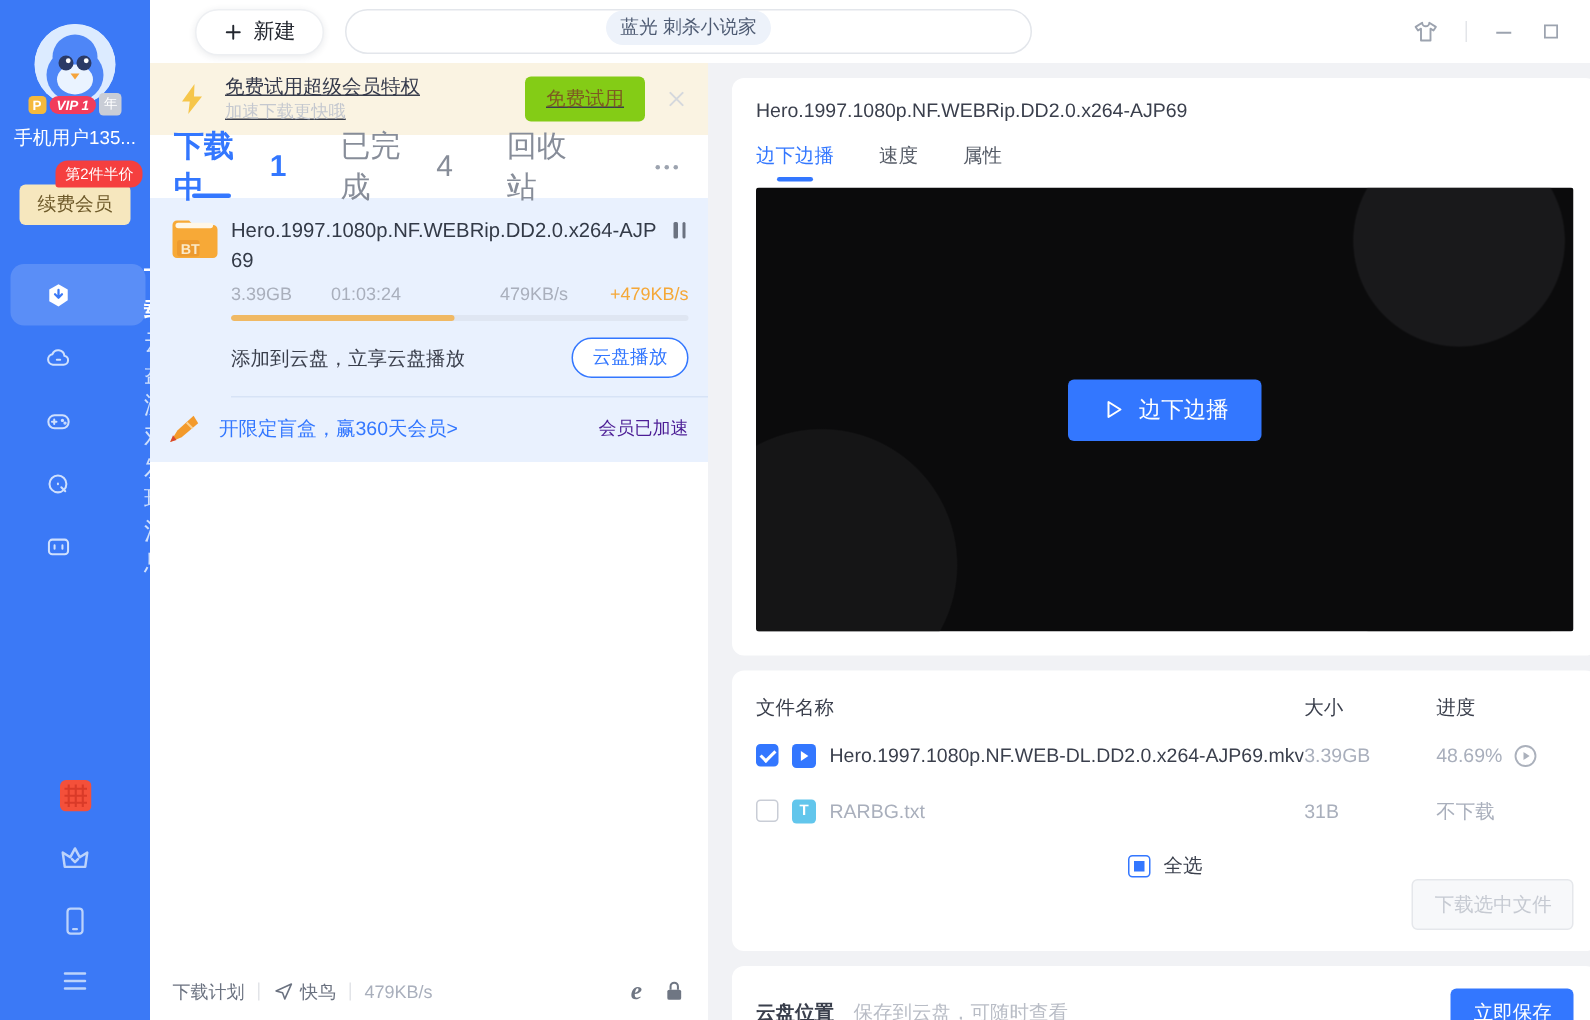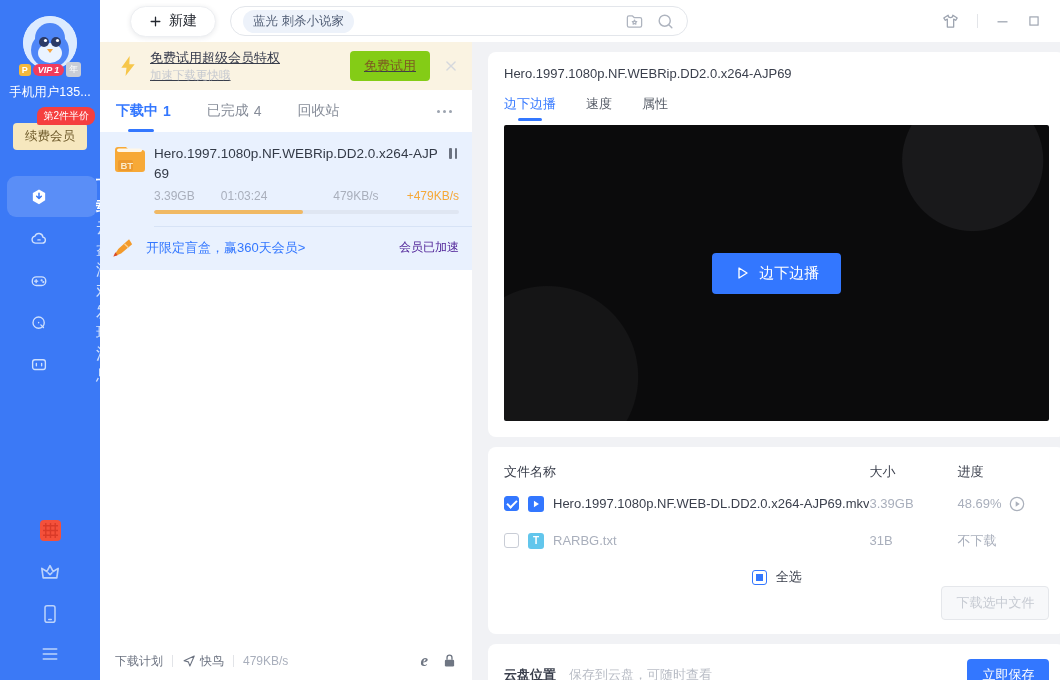--- a/index.html
+++ b/index.html
@@ -25,40 +25,40 @@
   .nav-badge { min-width:15px; height:15px; background:#F4503A; border-radius:8px; color:#fff; font-size:10px; font-weight:normal; display:flex; align-items:center; justify-content:center; padding:0 3px; margin-left:1px; }
   .msg-badge { width:14px; height:14px; background:#FA7B47; border-radius:50%; display:flex; align-items:center; justify-content:center; gap:1.5px; margin-left:2px; }
   .msg-badge i { width:2px; height:2px; border-radius:50%; background:#fff; }
   .side-bottom { margin-top:auto; margin-bottom:18px; display:flex; flex-direction:column; align-items:center; gap:21px; }
   .side-bottom > div { cursor:pointer; }
 
   
   .main { flex:1; display:flex; flex-direction:column; }
   .topbar { height:42px; background:#fff; display:flex; align-items:center; padding:0 14px 0 30px; flex-shrink:0; }
   .new-btn { display:flex; align-items:center; gap:7px; background:#fff; border:1px solid #EDEFF2; box-shadow:0 1px 5px rgba(40,50,70,.10); border-radius:16px; height:31px; padding:0 18px; font-size:14px; color:#23272F; cursor:pointer; }
-  .search { width:458px; height:30px; border:1px solid #E3E6EB; border-radius:16px; margin-left:14px; display:flex; align-items:center; padding:0 12px; gap:10px; cursor:text; }
+  .search { width:458px; height:30px; border:1px solid #E3E6EB; border-radius:16px; margin-left:14px; display:flex; align-items:center; padding:0 12px; gap:10px; cursor:text;flex-direction:column; }
   .search-tag { background:#EDF2FA; color:#4E5B73; font-size:12.5px; padding:3px 10px; border-radius:12px; white-space:nowrap; cursor:pointer; }
   .search-icons { margin-left:auto; display:flex; align-items:center; gap:12px; }
   .win-icons { margin-left:auto; display:flex; align-items:center; gap:17px; }
   .win-sep { width:1px; height:14px; background:#E3E5E9; }
   .win-icons > div { cursor:pointer; }
 
   .content { flex:1; display:flex; min-height:0; }
 
   
   .middle { width:372px; flex-shrink:0; background:#fff; display:flex; flex-direction:column; position:relative; }
   .banner { height:48px; background:#FAF3E2; display:flex; align-items:center; padding:0 12px 0 18px; gap:12px;text-decoration:underline; }
   .banner-txt { line-height:1.25; }
   .banner-title { font-size:13px; color:#33384A; }
   .banner-sub { font-size:11.5px; color:#C5C8CF; margin-top:2px; }
   .banner-btn { margin-left:auto; background:#84cc16; color:#7D5B21; border:none; font-size:13px; padding:6px 14px; border-radius:4px; cursor:pointer; white-space:nowrap; }
   .banner-close { cursor:pointer; padding:2px; }
 
   .task-tabs { height:42px; display:flex; align-items:center; padding:0 16px; gap:36px; }
-  .ttab { position:relative; height:100%; display:flex; align-items:center; gap:5px; color:#878D99; font-size:14px; cursor:pointer; }
+  .ttab { position:relative; height:100%; display:flex; align-items:center; gap:5px; color:#878D99; font-size:20px; cursor:pointer; }
   .ttab.active { color:#3377FF; font-weight:bold; }
   .ttab .uline { position:absolute; bottom:0; left:12px; width:26px; height:3px; border-radius:2px; background:#3377FF; }
   .ttabs-more { margin-left:auto; cursor:pointer; padding:4px; }
   .dots { display:flex; gap:3px; }
   .dots i { width:3px; height:3px; border-radius:50%; background:#9CA3AF; }
 
   .task-card { background:#E9F1FE; padding:12px 13px 0; }
   .task-top { display:flex; }
   .task-title { flex:1; font-size:13.5px; color:#333A47; line-height:1.45; margin-left:7px; word-break:break-all; padding-right:8px; }
   .pause { display:flex; gap:3px; padding:4px 2px; cursor:pointer; height:18px; }
@@ -354,20 +354,24 @@
         <div class="task-body">
           <div class="task-stats">
             <span>3.39GB</span>
             <span>01:03:24</span>
             <span class="task-speed">479KB/s</span>
             <span class="task-boost">+479KB/s</span>
           </div>
           <div class="task-bar">
             <div class="task-bar-fill" style="width: 48.69%;"></div>
           </div>
+          <div class="task-cloudrow">
+            <span class="cloud-tip">添加到云盘，立享云盘播放</span>
+            <button class="cloudplay-btn">云盘播放</button>
+          </div>
           <div class="task-divider"></div>
         </div>
         <div class="promo-row">
           <span>
             <svg width="25" height="23" viewBox="0 0 26 24">
                 <path d="M2.5 21.5l8-3.2L22 8.5l-3.2-5.2L7.5 13.6z" fill="#F39A2B"></path>
                 <path d="M2.5 21.5l4.4-1.3-2.4-3.3z" fill="#D9482B"></path>
                 <path d="M14 8l4 4" stroke="#FBD08E" stroke-width="1.4"></path>
               </svg>
           </span>

